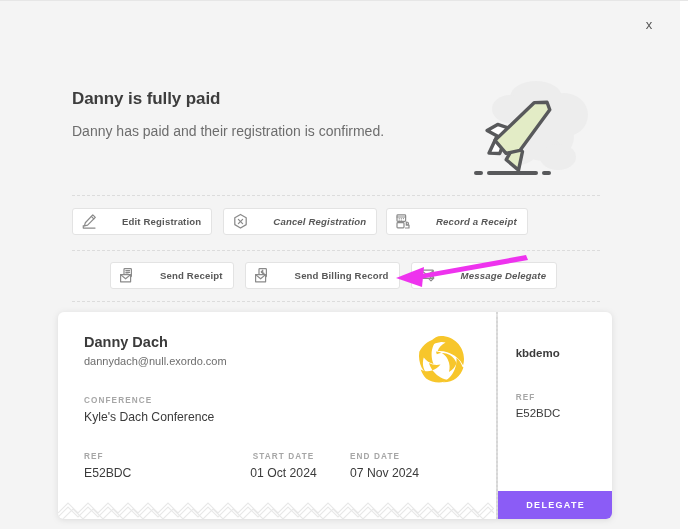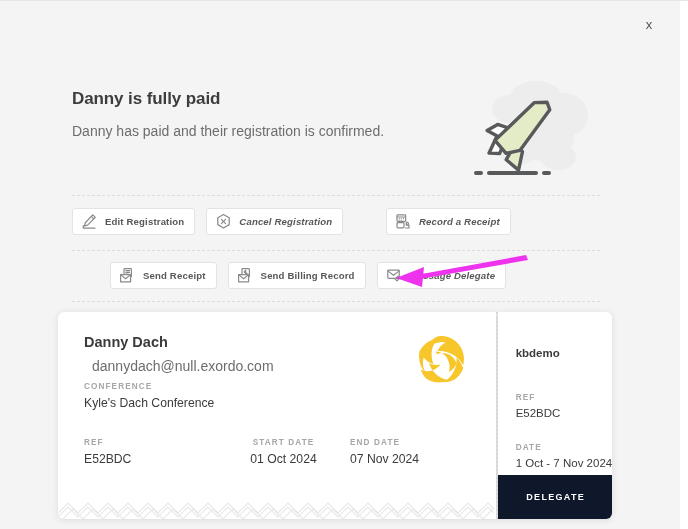--- a/index.html
+++ b/index.html
@@ -90,21 +90,21 @@
 
   
   .btn-row { position: absolute; display: flex; }
   .btn-row-1 { left: 72px; top: 207px; }
   .btn-row-1b { left: 386px; top: 207px; }
   .btn-row-2 { left: 72px; top: 261px; padding-left: 38px; }
 
   .action-btn {
     display: flex;
     align-items: center;
-    gap: 7px;
+    gap: 24px;
     height: 27px;
     padding: 0 10px 0 8px;
     margin-right: 11px;
     background: #ffffff;
     border: 1px solid #e3e3e3;
     border-radius: 3px;
     font-size: 9.6px;
     font-weight: bold;
     color: #585858;
     letter-spacing: 0.15px;
@@ -153,38 +153,38 @@
   }
 
   .tk-pad { padding: 22px 0 0 26px; }
   .tk-name {
     font-size: 14.5px;
     font-weight: bold;
     color: #3b3b3b;
     margin: 0 0 5px 0;
   }
   .tk-email {
-    font-size: 14px;
+    font-size: 11px;
     color: #6d6d6d;
-    margin: 8px;
+    margin: 0;
   }
   .tk-label {
     font-size: 8.2px;
     font-weight: bold;
     letter-spacing: 1.1px;
     color: #a6a6a6;
     text-transform: uppercase;
     margin: 0 0 5px 0;
   }
   .tk-value {
     font-size: 12.2px;
     color: #3b3b3b;
     margin: 0;
   }
-  .tk-conf { }
+  .tk-conf { margin-top: 29px; }
   .tk-fields {
     display: flex;
     margin-top: 28px;
   }
   .tk-field-ref { width: 133px; }
   .tk-field-start { width: 133px; text-align: center; }
 
   
   .tk-logo {
     position: absolute;
@@ -217,22 +217,22 @@
   .st-value {
     font-size: 11.5px;
     color: #3b3b3b;
     margin: 0;
     white-space: nowrap;
   }
   .delegate-bar {
     position: absolute;
     left: 0; bottom: 0;
     width: 116px;
-    height: 44px;
-    background: #0f172a;
+    height: 28px;
+    background: #8b5cf6;
     color: #ffffff;
     font-size: 9px;
     font-weight: bold;
     letter-spacing: 1.3px;
     display: flex;
     align-items: center;
     justify-content: center;
     border-radius: 0 0 6px 0;
     cursor: pointer;
   }
@@ -419,24 +419,20 @@
 
     <div class="ticket-perf"></div>
 
     <div class="ticket-stub">
       <div class="st-pad">
         <p class="st-title">kbdemo</p>
         <div class="st-block-ref">
           <p class="tk-label">REF</p>
           <p class="st-value">E52BDC</p>
         </div>
-        <div class="st-block-date">
-          <p class="tk-label">DATE</p>
-          <p class="st-value">1 Oct - 7 Nov 2024</p>
-        </div>
       </div>
       <div class="delegate-bar">DELEGATE</div>
     </div>
   </div>
 
   <svg class="annot-arrow" width="150" height="44" viewBox="0 0 150 44">
     <g fill="#ee33ee">
       <polygon points="140,10 30,30 34,34 142,15"></polygon>
       <polygon points="10,33 38,22 36,42"></polygon>
     </g>

